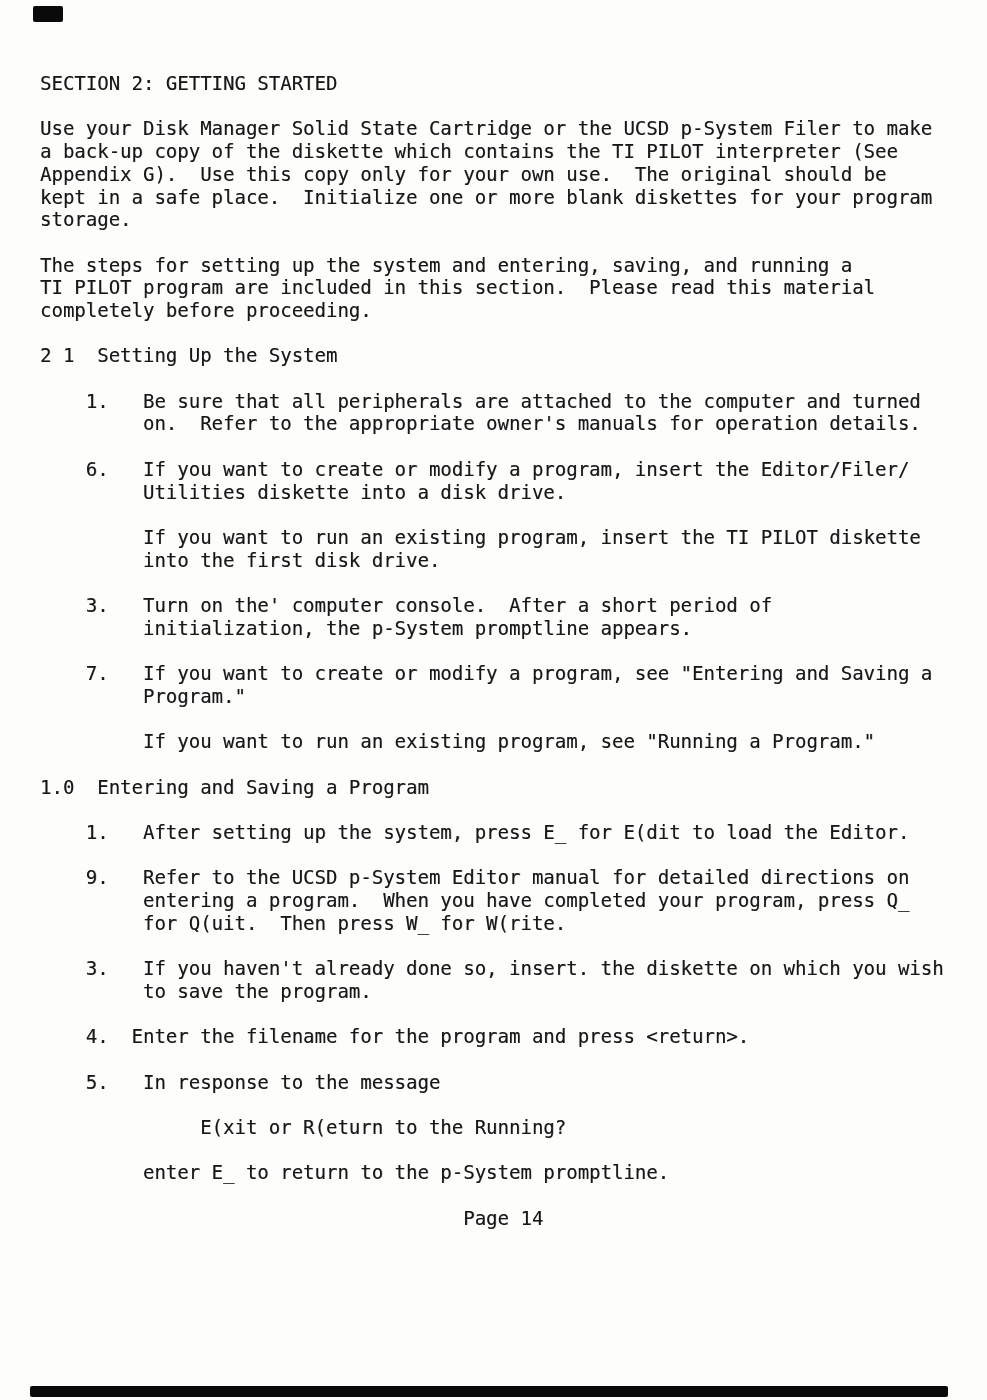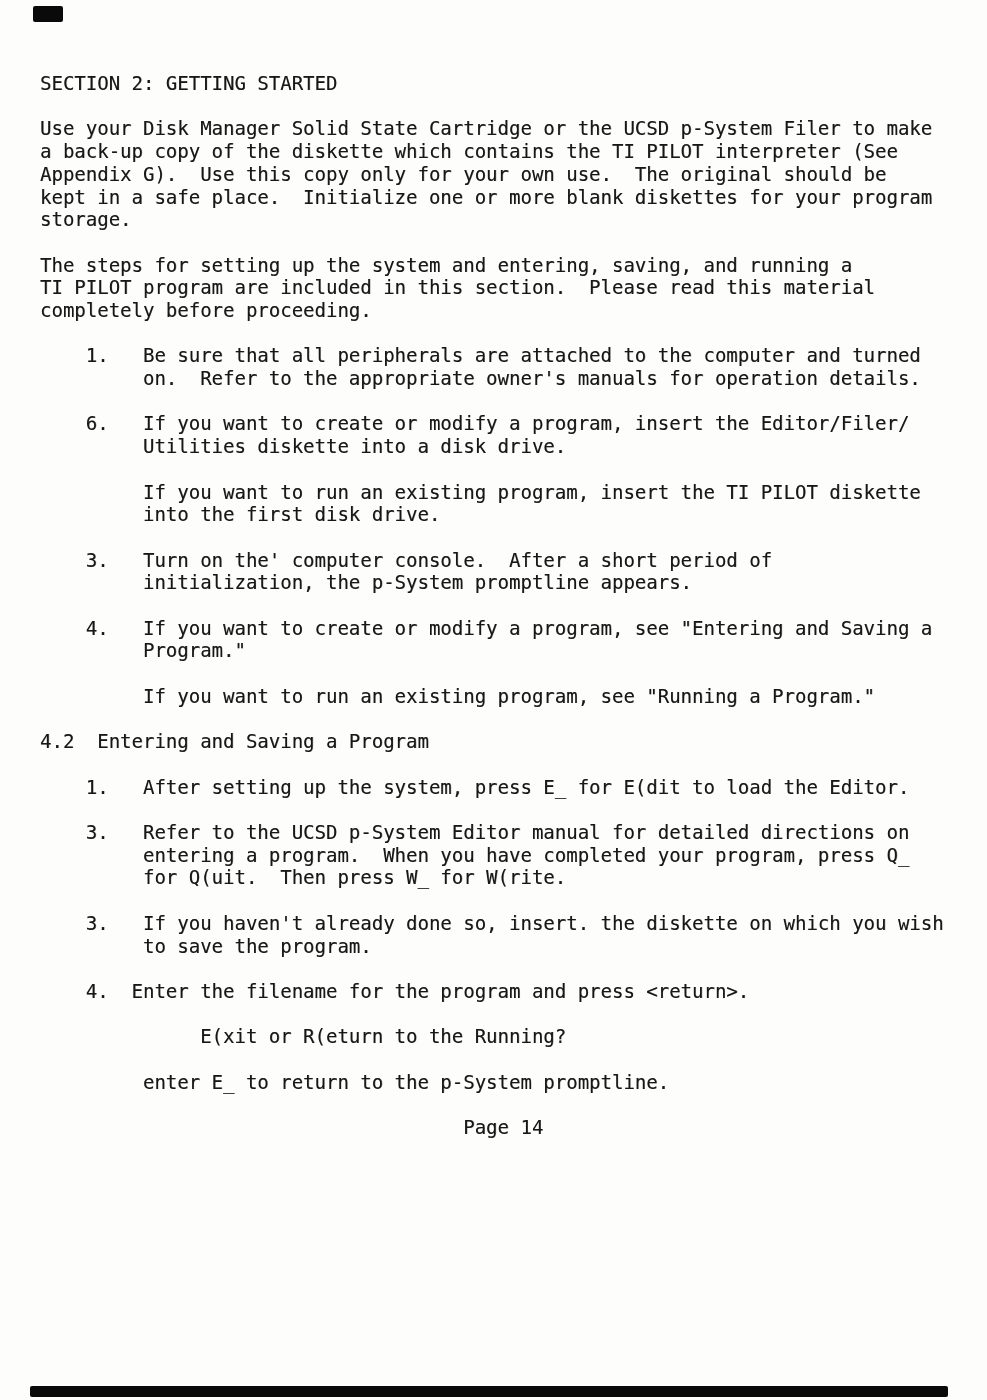--- a/index.html
+++ b/index.html
@@ -57,52 +57,54 @@
   <div class="tblock">Use your Disk Manager Solid State Cartridge or the UCSD p-System Filer to make
 a back-up copy of the diskette which contains the TI PILOT interpreter (See
 Appendix G).  Use this copy only for your own use.  The original should be
 kept in a safe place.  Initialize one or more blank diskettes for your program
 storage.</div>
 
   <div class="tblock">The steps for setting up the system and entering, saving, and running a
 TI PILOT program are included in this section.  Please read this material
 completely before proceeding.</div>
 
+  <div class="tblock">2 1  Setting Up the System</div>
 
   <div class="tblock">    1.   Be sure that all peripherals are attached to the computer and turned
          on.  Refer to the appropriate owner's manuals for operation details.</div>
 
   <div class="tblock">    6.   If you want to create or modify a program, insert the Editor/Filer/
          Utilities diskette into a disk drive.</div>
 
   <div class="tblock">         If you want to run an existing program, insert the TI PILOT diskette
          into the first disk drive.</div>
 
   <div class="tblock">    3.   Turn on the' computer console.  After a short period of
          initialization, the p-System promptline appears.</div>
 
 
-  <div class="tblock">    4.   If you want to create or modify a program, see "Entering and Saving a
+  <div class="tblock">    7.   If you want to create or modify a program, see "Entering and Saving a
          Program."</div>
 
   <div class="tblock">         If you want to run an existing program, see "Running a Program."</div>
 
-  <div class="tblock">4.2  Entering and Saving a Program</div>
+  <div class="tblock">1.0  Entering and Saving a Program</div>
 
   <div class="tblock">    1.   After setting up the system, press E̲ for E(dit to load the Editor.</div>
 
-  <div class="tblock">    3.   Refer to the UCSD p-System Editor manual for detailed directions on
+  <div class="tblock">    9.   Refer to the UCSD p-System Editor manual for detailed directions on
          entering a program.  When you have completed your program, press Q̲
          for Q(uit.  Then press W̲ for W(rite.</div>
 
   <div class="tblock">    3.   If you haven't already done so, insert. the diskette on which you wish
          to save the program.</div>
 
   <div class="tblock">    4.  Enter the filename for the program and press &lt;return&gt;.</div>
 
+  <div class="tblock">    5.   In response to the message</div>
 
   <div class="tblock">              E(xit or R(eturn to the Running?</div>
 
   <div class="tblock">         enter E̲ to return to the p-System promptline.</div>
 
   <div class="tblock page-number">                                     Page 14</div>
 
 </div>
 
 <div class="artifact artifact-top"></div>

